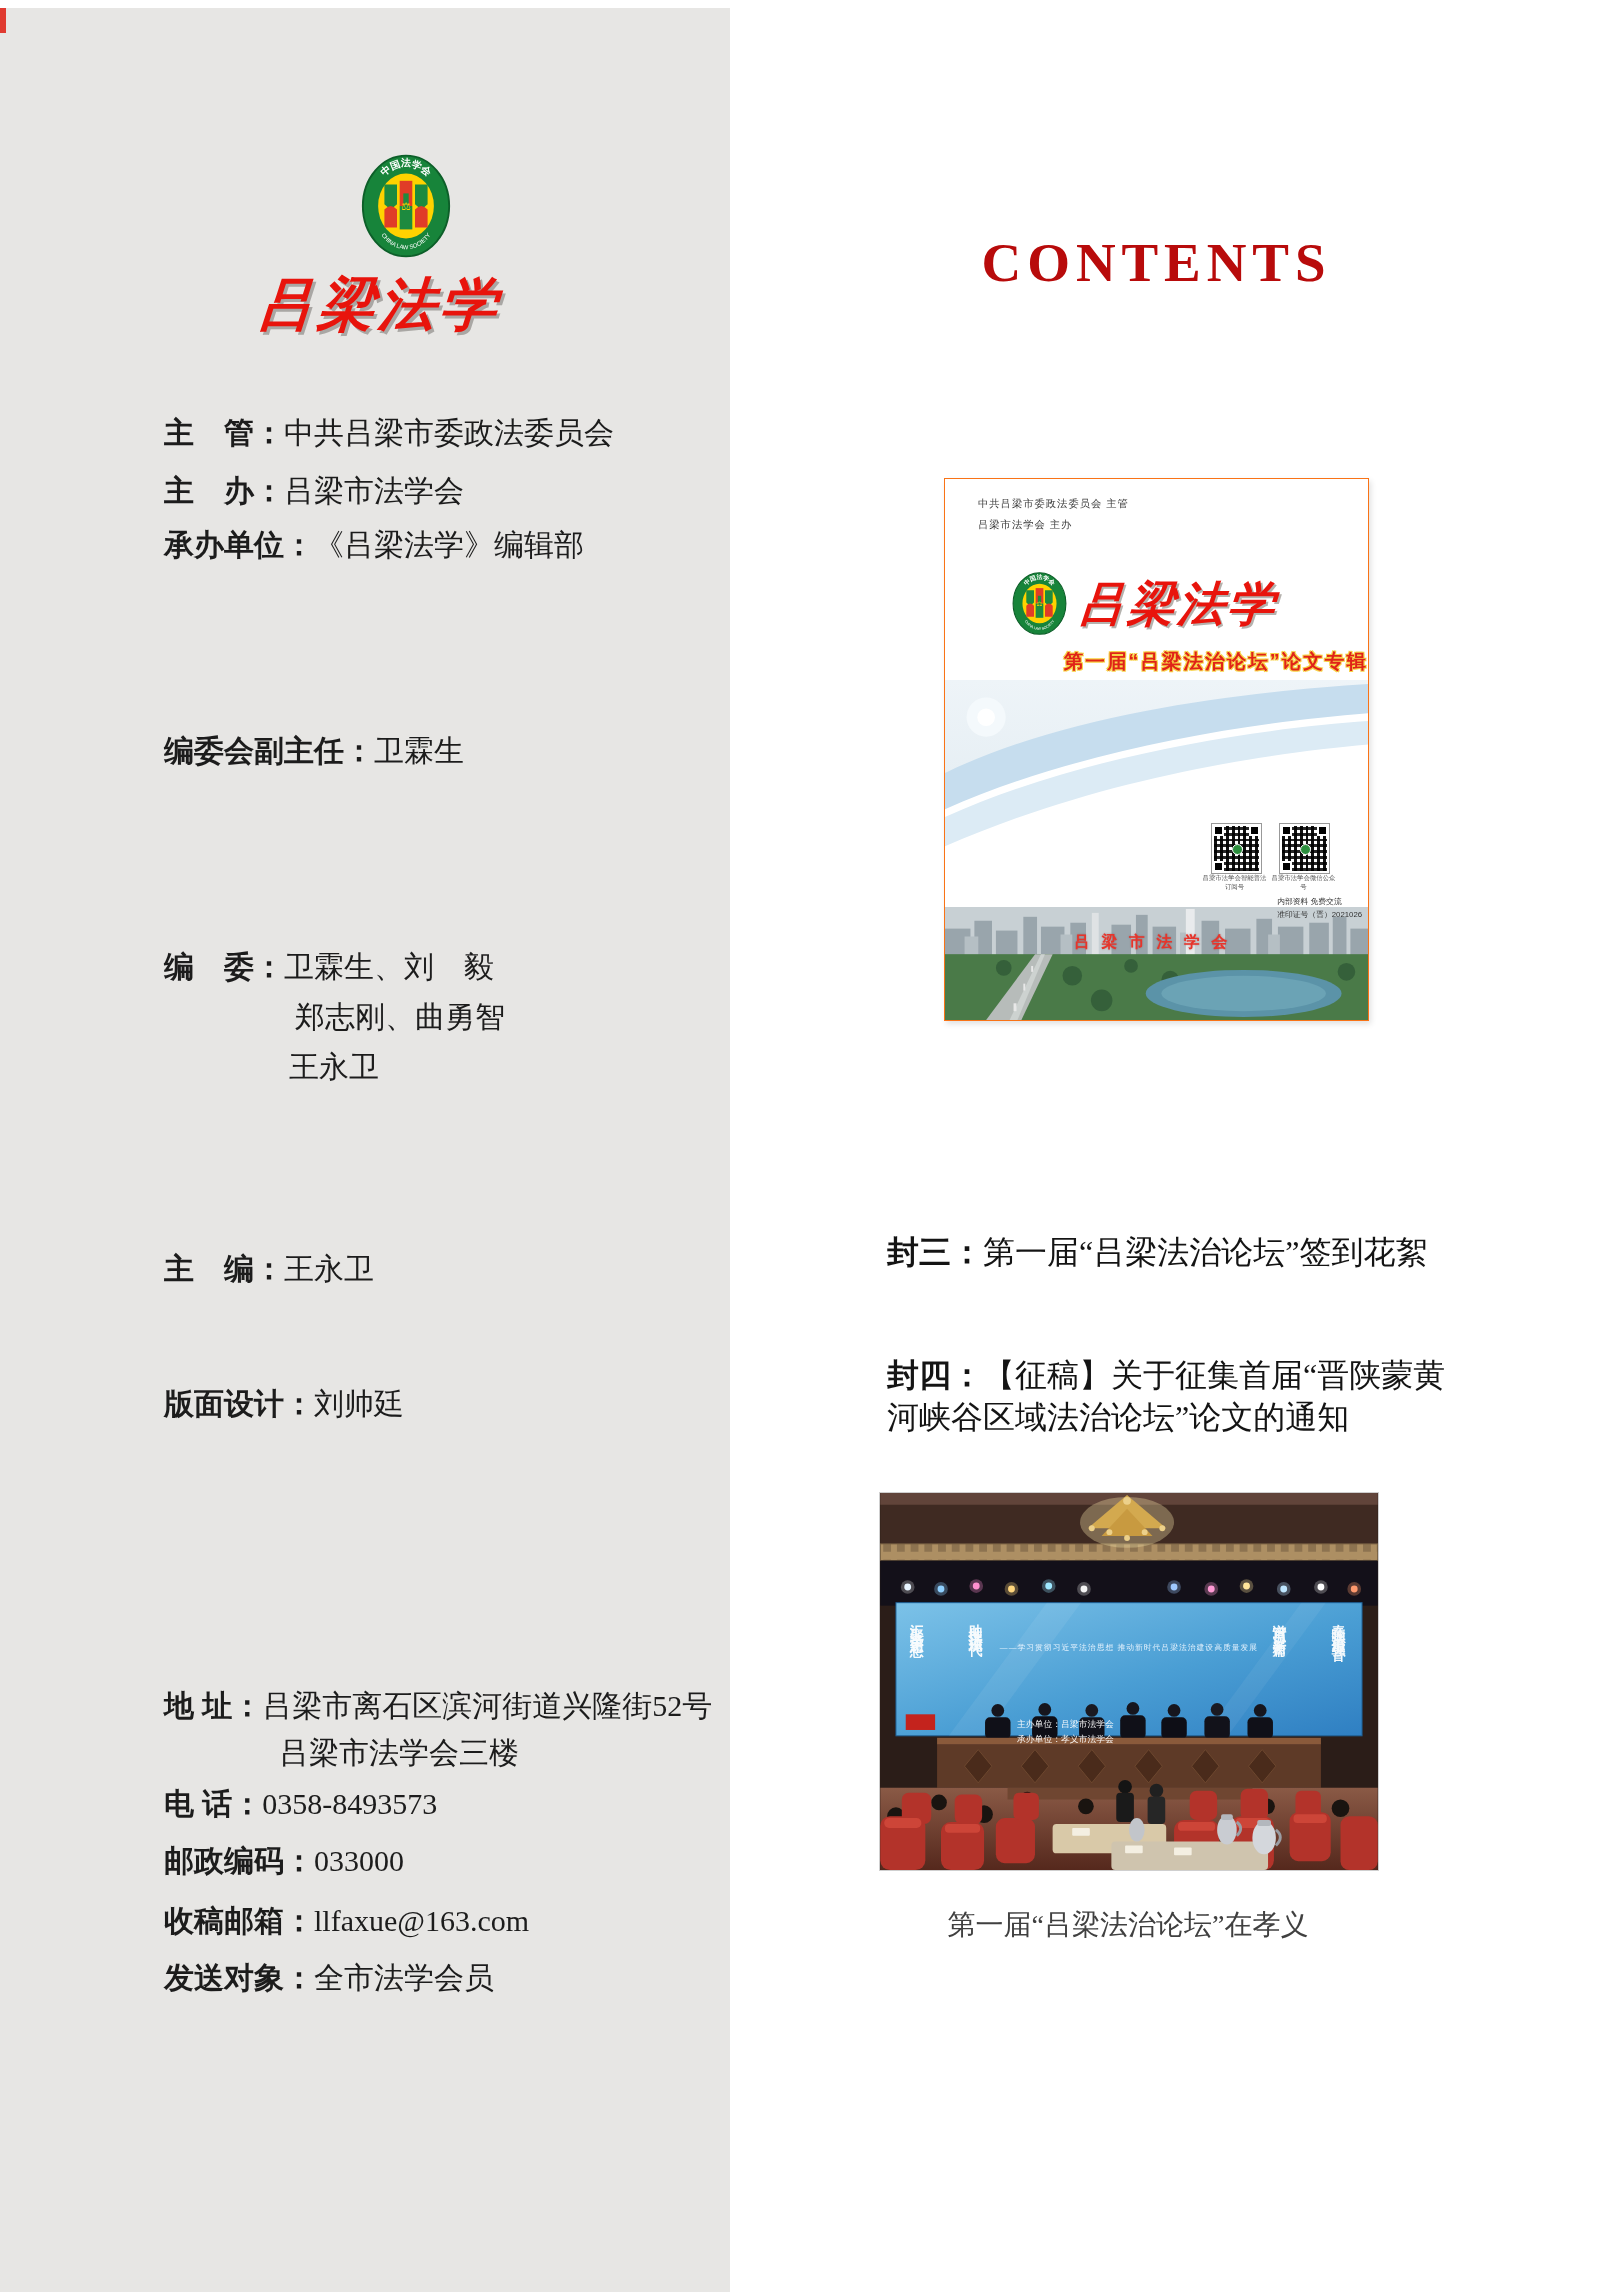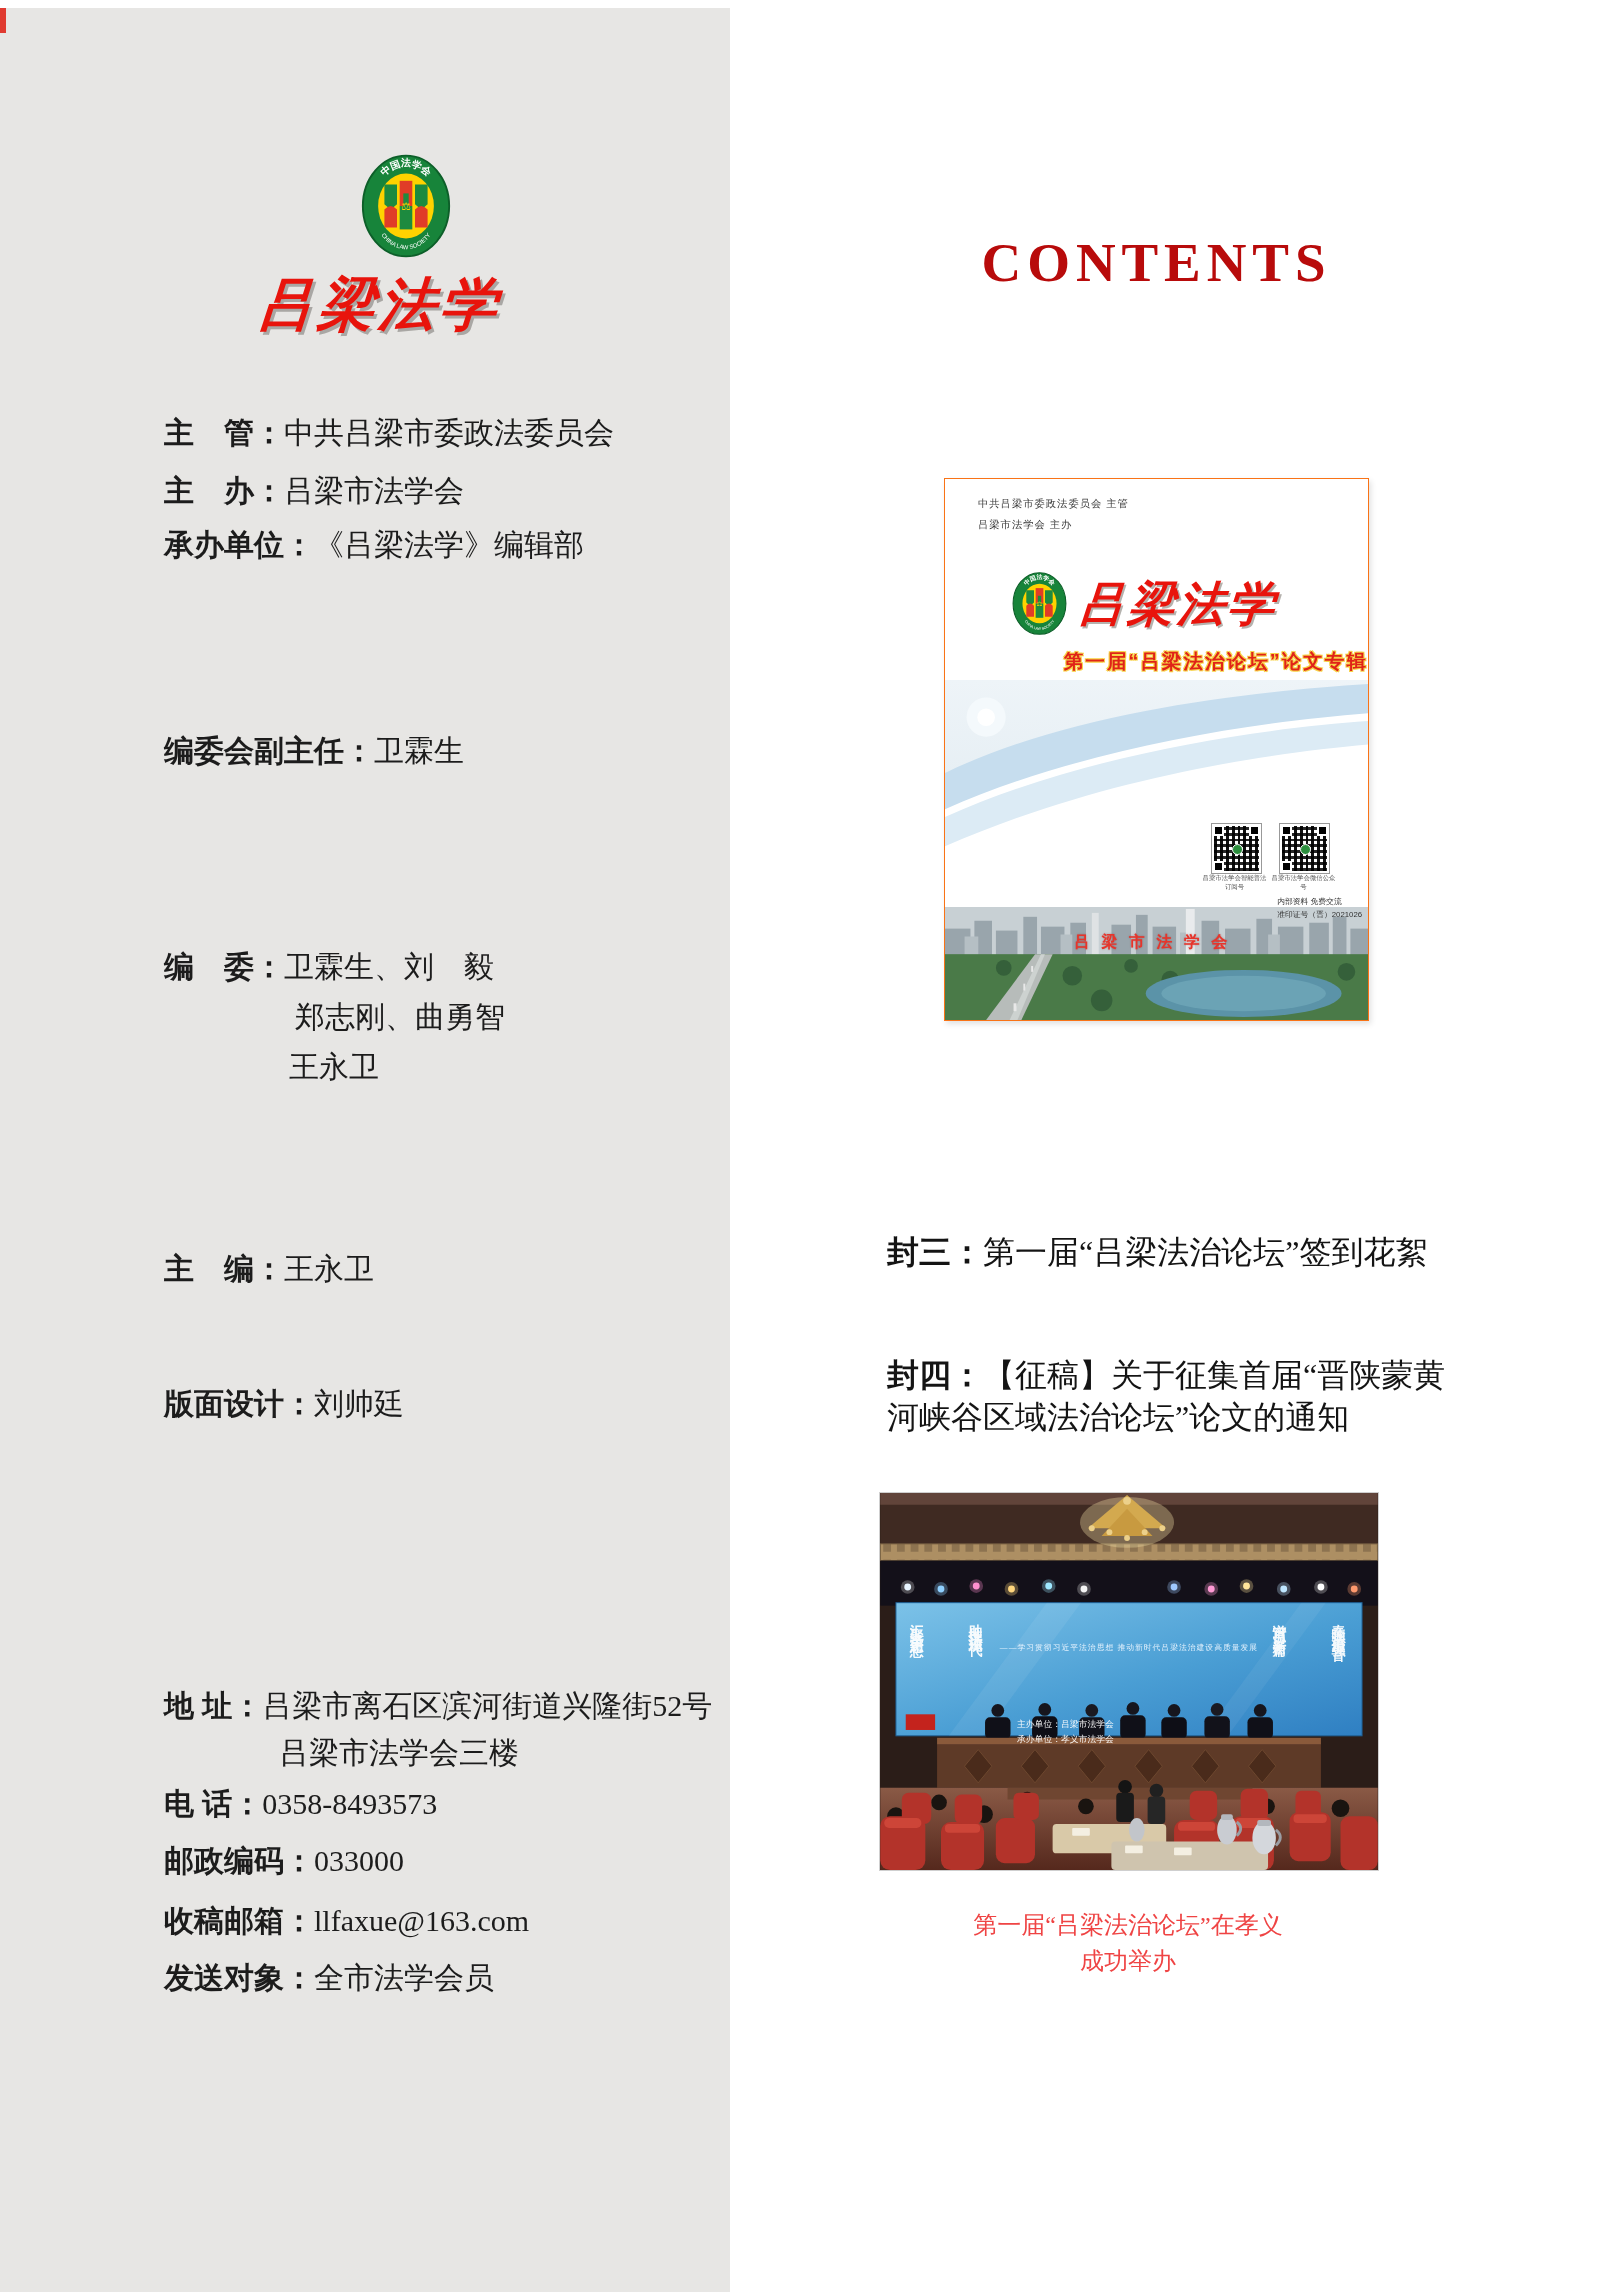--- a/index.html
+++ b/index.html
@@ -75,22 +75,22 @@
              text-shadow:0 1px 2px rgba(0,40,80,.5);}
   .scr-logo{display:inline-block;width:19.6px;height:19.6px;border-radius:50%;background:#fff;
             border:2.9px solid #1e8a3c;vertical-align:-2px;margin-right:7.8px;}
   .scr-sub{left:0;top:149px;width:498px;text-align:center;color:#eaf5ff;font-size:7.8px;
            letter-spacing:1px;font-family:"Liberation Sans",sans-serif;opacity:.95;}
   .scr-host{left:137px;top:192px;color:#fff;font-size:8.8px;line-height:14.7px;
             font-family:"Liberation Sans",sans-serif;opacity:.95;margin-top:32px;}
   .vtext{position:absolute;writing-mode:vertical-rl;color:#fff;font-weight:bold;font-size:13.7px;
          letter-spacing:3.9px;top:120px;font-family:"Liberation Sans",sans-serif;opacity:.95;}
 
-  .photo-caption{left:879px;top:1907px;width:498px;text-align:center;font-size:24px;
-                 color:#ef4444;line-height:36px;font-family:"Liberation Serif",serif;}
+  .photo-caption{left:879px;top:1907px;width:498px;text-align:center;font-size:28px;
+                 color:#404040;line-height:36px;font-family:"Liberation Serif",serif;}
 </style>
 </head>
 <body>
 
 <div id="page">
 
   <svg width="0" height="0" style="position:absolute">
     <defs>
       <symbol id="emblem" viewBox="0 0 100 116">
         <ellipse cx="50" cy="58" rx="48" ry="56" fill="#17843a" stroke="#0d5f29" stroke-width="2"></ellipse>
@@ -471,17 +471,16 @@
       <div>承办单位：孝义市法学会</div>
     </div>
     <span class="vtext" style="left:27.4px">汇聚法学思想</span>
     <span class="vtext" style="left:86px">助推法治现代</span>
     <span class="vtext" style="left:390px">谱写吕梁新篇</span>
     <span class="vtext" style="left:449px">奏响法治最强音</span>
   </div>
 
   <div class="abs photo-caption">
     <div>第一届“吕梁法治论坛”在孝义</div>
-    <div>成功举办</div>
   </div>
 
 </div>
 
 
 </body></html>

